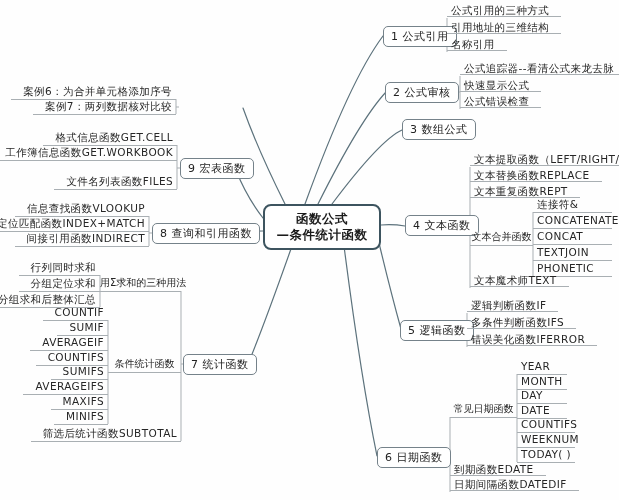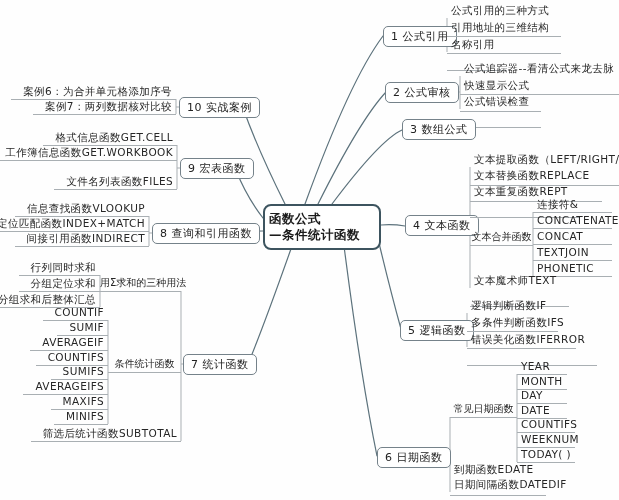--- a/index.html
+++ b/index.html
@@ -5,35 +5,35 @@
   html,body{margin:0;padding:0;background:#ffffff;}
   #canvas{
     position:relative;width:619px;height:500px;background:#fefefe;overflow:hidden;
     font-family:"DejaVu Sans","Liberation Sans",sans-serif;
   }
   #wires{position:absolute;left:0;top:0;width:619px;height:500px;}
   
   .root{
     position:absolute;left:263px;top:204px;width:118px;box-sizing:border-box;
     border:2px solid #3d545f;border-radius:8px;background:#fff;
-    font-size:12.5px;font-weight:bold;color:#1b1b1b;
+    font-size:12.5px;font-weight:bold;color:#1b1b1b;text-align:center;
     line-height:16px;padding:5px 4px;letter-spacing:0.5px;
   }
   
   .box{
     position:absolute;box-sizing:border-box;background:#fff;
     border:1.5px solid #75828a;border-radius:5px;
     font-size:11px;font-weight:normal;color:#222;white-space:nowrap;
     padding:3px 7px 3px 7px;line-height:13px;letter-spacing:0.5px;
   }
   
   .leaf{
     position:absolute;white-space:nowrap;color:#262626;
     font-size:10.5px;line-height:12px;letter-spacing:0.4px;
-    padding:0 12px 20px 4px;border-bottom:1px solid #a9afb3;
+    padding:0 12px 0 4px;border-bottom:1px solid #a9afb3;
   }
   .leaf.l{text-align:right;padding:0 4px 2px 12px;}
   .leaf.gl{padding:0 0 2px 0;text-align:center;box-sizing:border-box;font-size:10px;letter-spacing:0;}
   .leaf.fw{box-sizing:border-box;padding:0 2px 2px 4px;}
 </style>
 </head>
 <body>
 
 <div id="canvas">
 
@@ -130,17 +130,16 @@
   <div class="box" style="left:152px;top:223px">8 查询和引用函数</div>
   <div class="leaf l" style="right:470px;top:202px">信息查找函数VLOOKUP</div>
   <div class="leaf l" style="right:470px;top:217px">定位匹配函数INDEX+MATCH</div>
   <div class="leaf l" style="right:470px;top:232px">间接引用函数INDIRECT</div>
 
   <div class="box" style="left:180px;top:158px">9 宏表函数</div>
   <div class="leaf l" style="right:442px;top:131px">格式信息函数GET.CELL</div>
   <div class="leaf l" style="right:442px;top:146px">工作簿信息函数GET.WORKBOOK</div>
   <div class="leaf l" style="right:442px;top:175px">文件名列表函数FILES</div>
 
-  <div class="box" style="left:179px;top:97px">10 实战案例</div>
   <div class="leaf l" style="right:443px;top:85px">案例6：为合并单元格添加序号</div>
   <div class="leaf l" style="right:443px;top:100px">案例7：两列数据核对比较</div>
 
 </div>
 
 </body></html>

